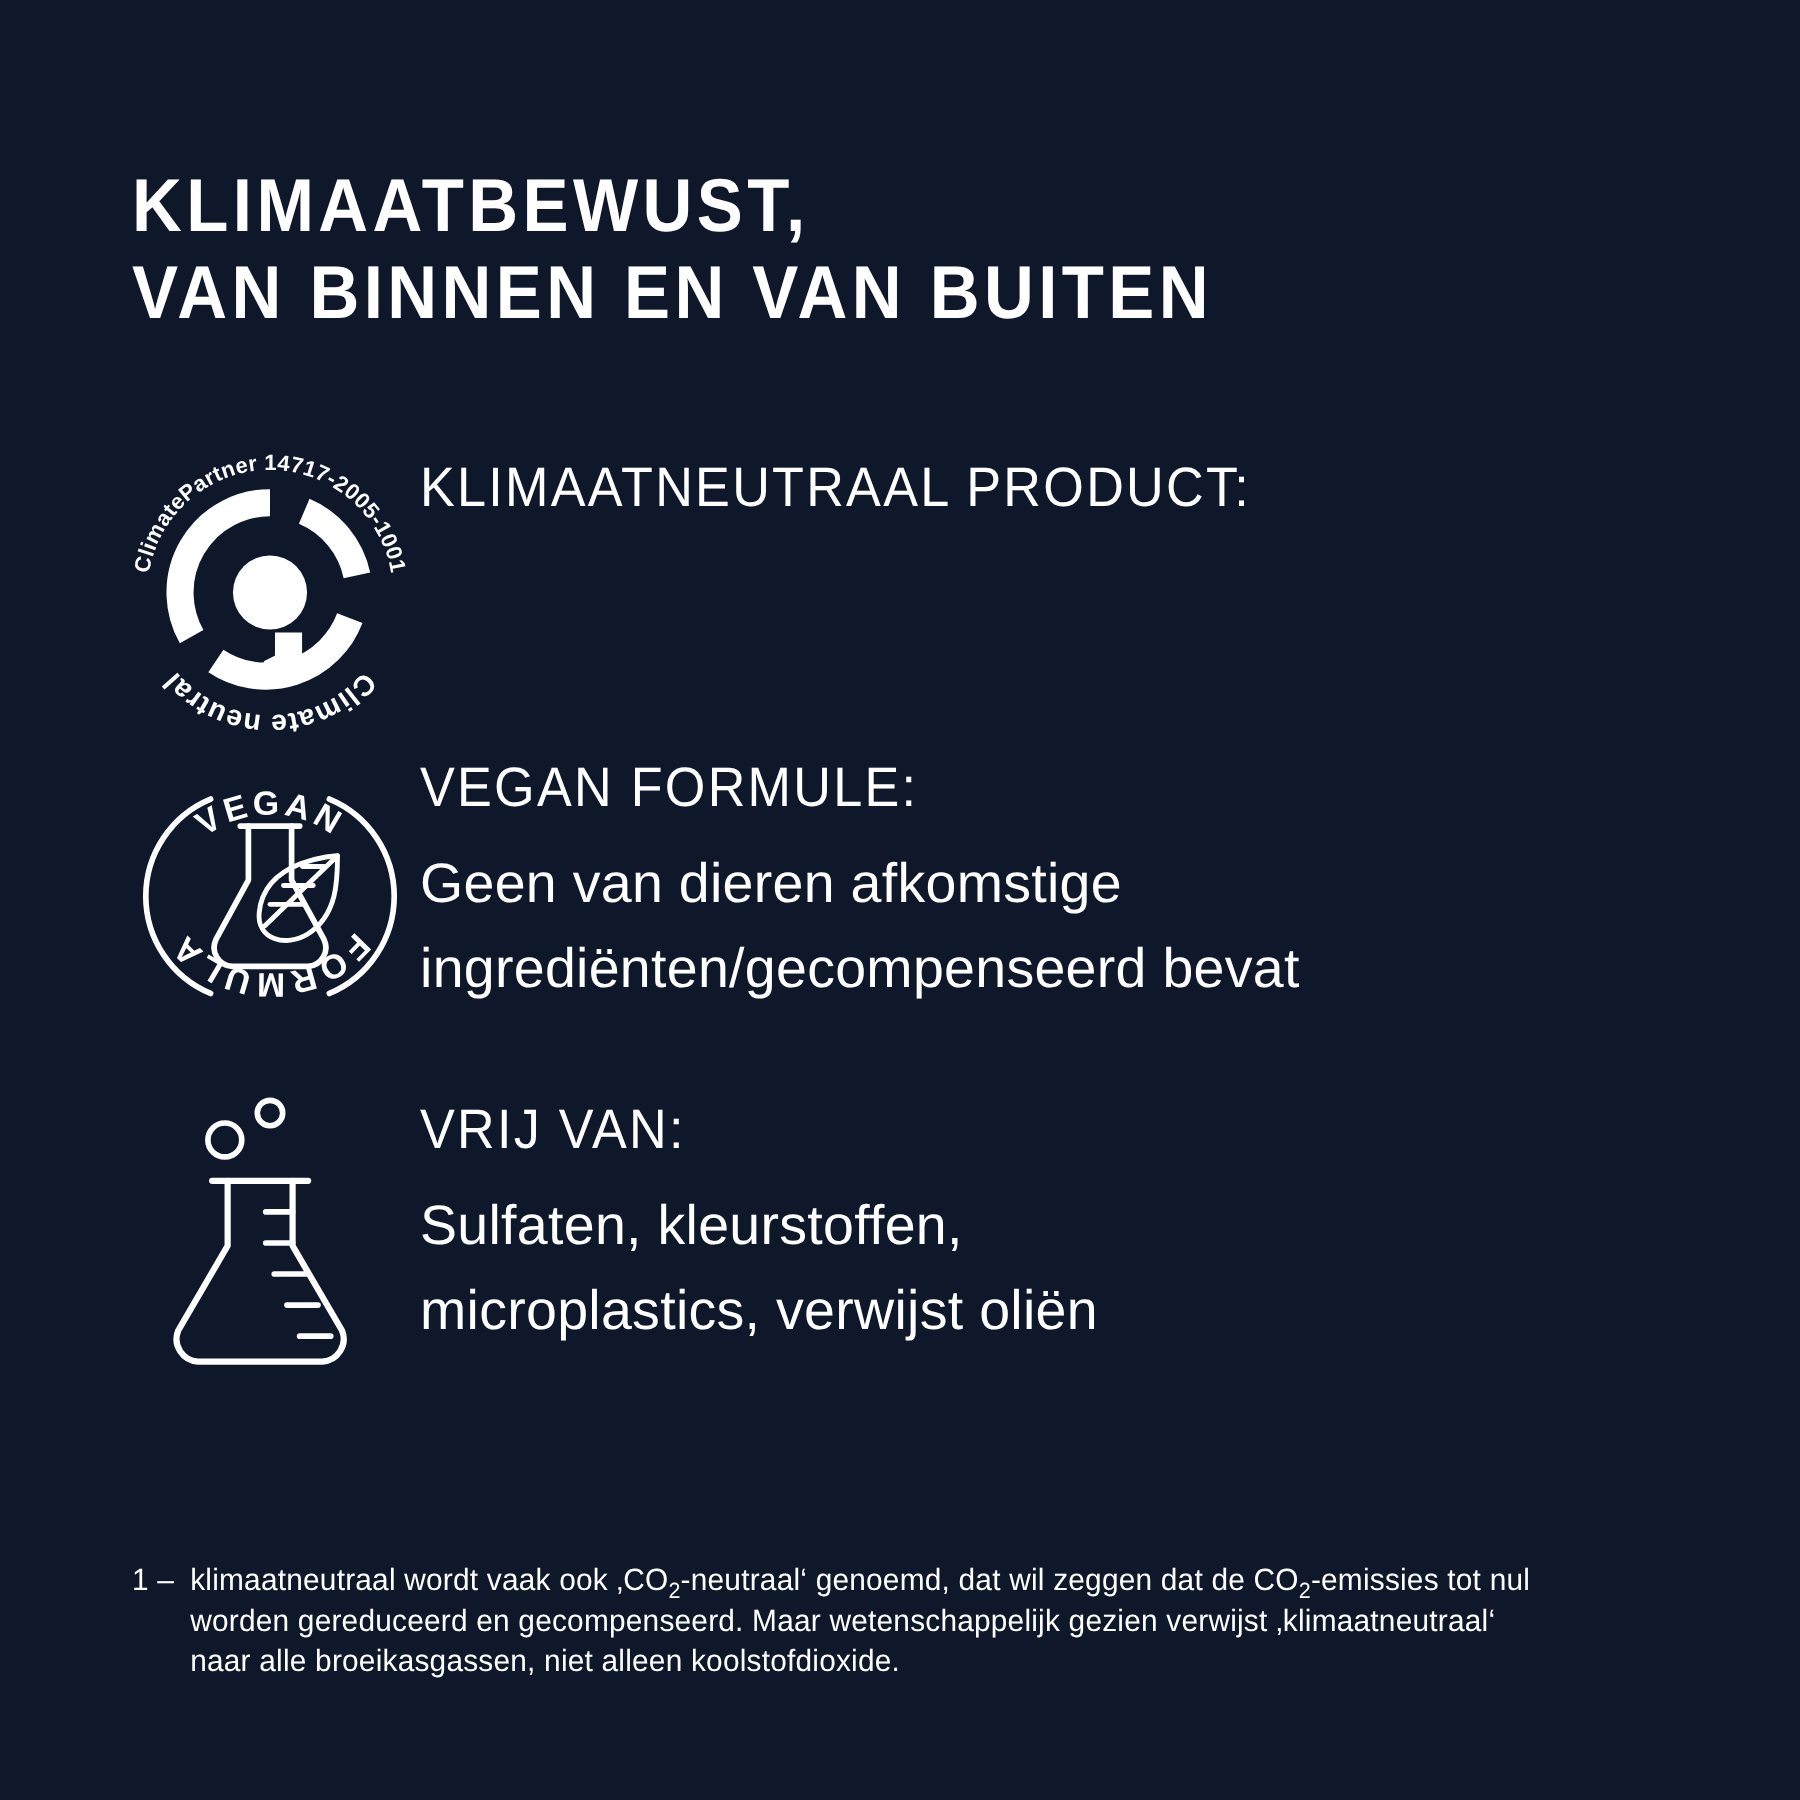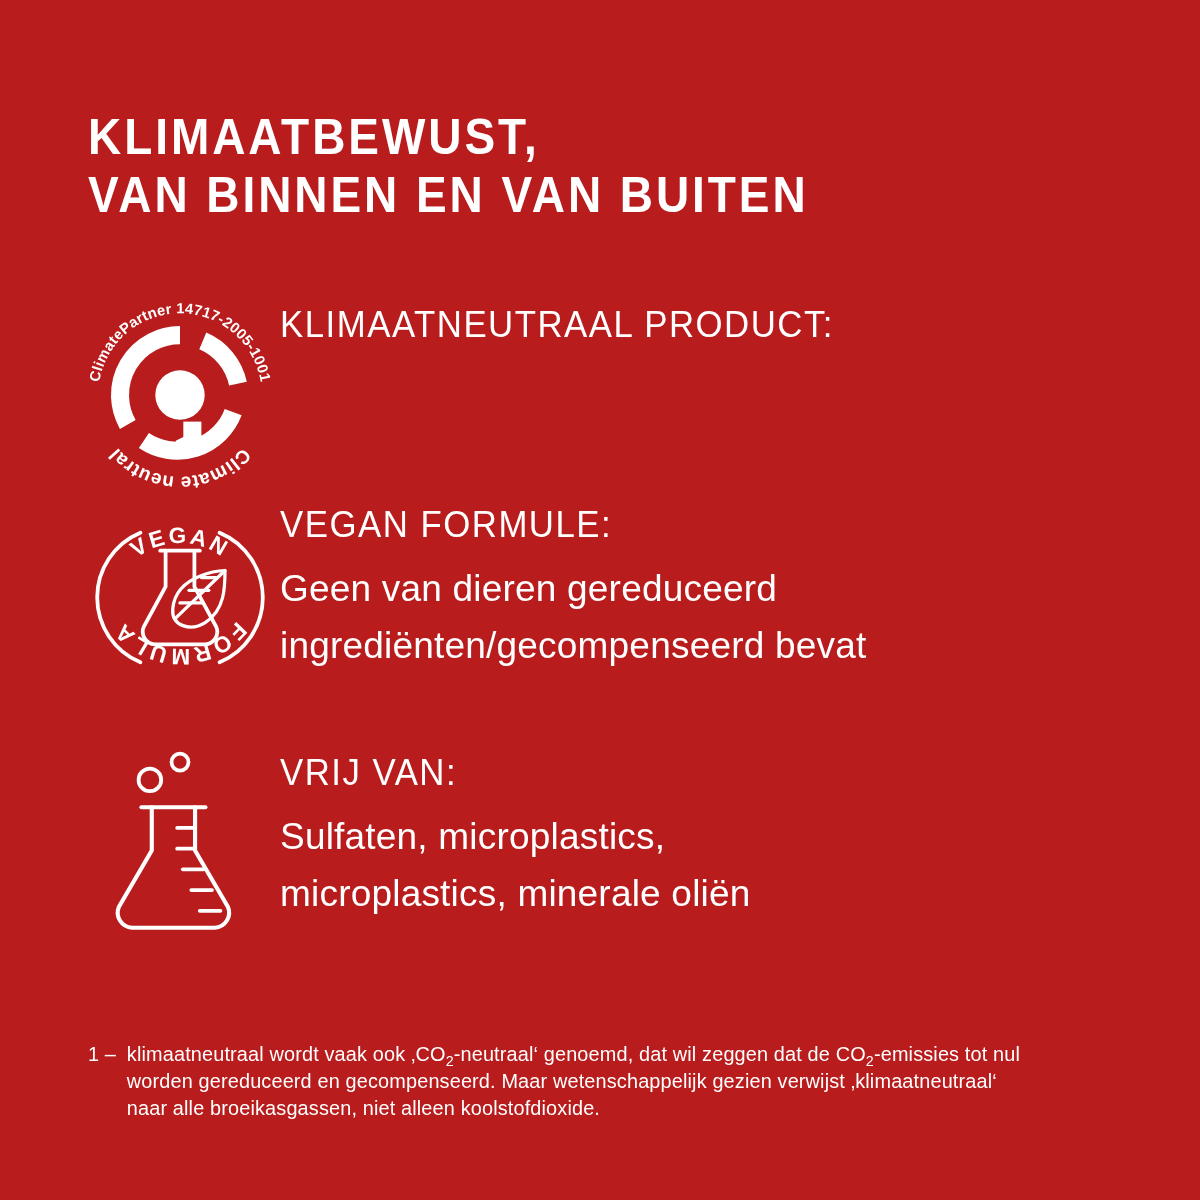--- a/index.html
+++ b/index.html
@@ -81,21 +81,21 @@
   }
   .feature-body span.ln { display: block; white-space: nowrap; }
   sup.fn {
     font-size: 0.55em;
     vertical-align: super;
     line-height: 0;
   }
 
   #feature-0 { top: 300px; }
   #feature-1 { top: 500px; }
-  #feature-2 { top: 748px; }
+  #feature-2 { top: 728px; }
 
   
   .footnote {
     position: absolute;
     left: 88px;
     top: 1040px;
     width: 1060px;
     display: flex;
     font-family: "Liberation Sans Narrow", "Liberation Sans", sans-serif;
     font-size: 20.5px;
@@ -112,21 +112,21 @@
   }
   .footnote-body { flex: 1 1 auto; }
   .footnote-body .ln { display: block; white-space: nowrap; }
   sub.fs { font-size: 0.72em; vertical-align: sub; line-height: 0; }
 
   svg { display: block; }
 </style>
 </head>
 <body style="background: rgb(156, 179, 209);">
 
-<div id="page" style="background: #b91c1c; text-decoration: underline;">
+<div id="page" style="background: #0f172a; text-decoration: underline;">
 
   <div class="headline">
     <span class="headline-line">KLIMAATBEWUST,</span>
     <span class="headline-line">VAN BINNEN EN VAN BUITEN</span>
   </div>
 
   <div class="feature" id="feature-0">
     <div class="feature-icon">
       <svg width="190" height="190" viewBox="0 0 200 200" aria-hidden="true">
         <defs>
@@ -194,21 +194,21 @@
           <path d="M 150,78 L 96,130"></path>
           <path d="M 140,86 L 124,86"></path>
           <path d="M 132,100 L 110,100"></path>
           <path d="M 124,114 L 100,114"></path>
         </g>
       </svg>
     </div>
     <div class="feature-text">
       <div class="feature-title">VEGAN FORMULE:</div>
       <div class="feature-body">
-        <span class="ln">Geen van dieren gereduceerd</span>
+        <span class="ln">Geen van dieren afkomstige</span>
         <span class="ln">ingrediënten/gecompenseerd bevat</span>
       </div>
     </div>
   </div>
 
   <div class="feature" id="feature-2">
     <div class="feature-icon">
       <svg width="160" height="190" viewBox="0 0 170 200" aria-hidden="true">
 
         <g fill="none" stroke="#ffffff" stroke-width="4">
@@ -226,22 +226,22 @@
           <path d="M 101,106 L 82,106"></path>
           <path d="M 110,128 L 88,128"></path>
           <path d="M 119,150 L 97,150"></path>
           <path d="M 128,172 L 106,172"></path>
         </g>
       </svg>
     </div>
     <div class="feature-text">
       <div class="feature-title">VRIJ VAN:</div>
       <div class="feature-body">
-        <span class="ln">Sulfaten, microplastics,</span>
-        <span class="ln">microplastics, minerale oliën</span>
+        <span class="ln">Sulfaten, kleurstoffen,</span>
+        <span class="ln">microplastics, verwijst oliën</span>
       </div>
     </div>
   </div>
 
   <div class="footnote">
     <div class="footnote-marker">1 –</div>
     <div class="footnote-body">
       <span class="ln">
         <span>klimaatneutraal wordt vaak ook ‚CO</span><sub class="fs">2</sub><span>-neutraal‘ genoemd, dat wil zeggen dat de CO</span><sub class="fs">2</sub><span>-emissies tot nul</span>
       </span>

